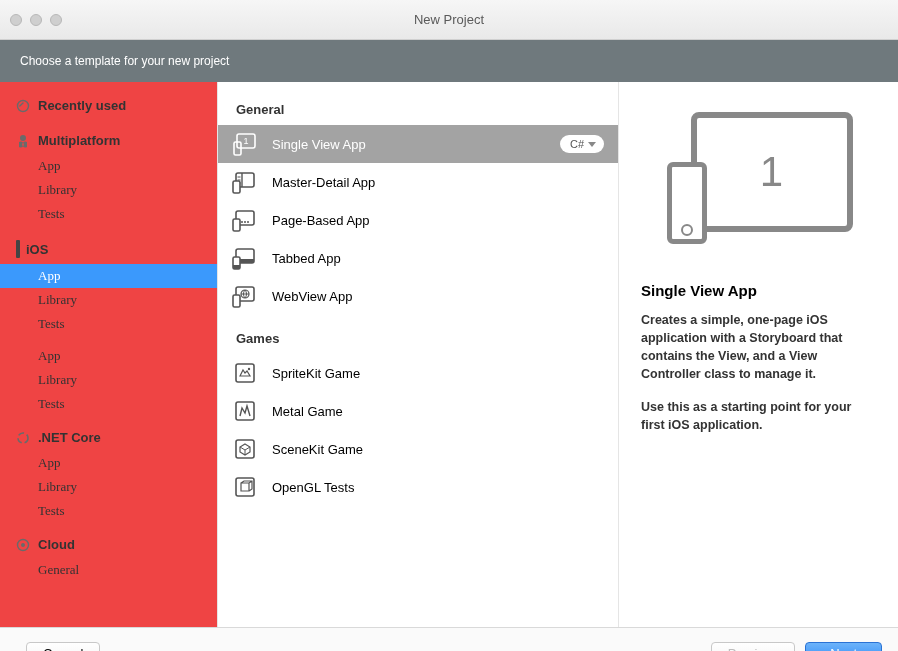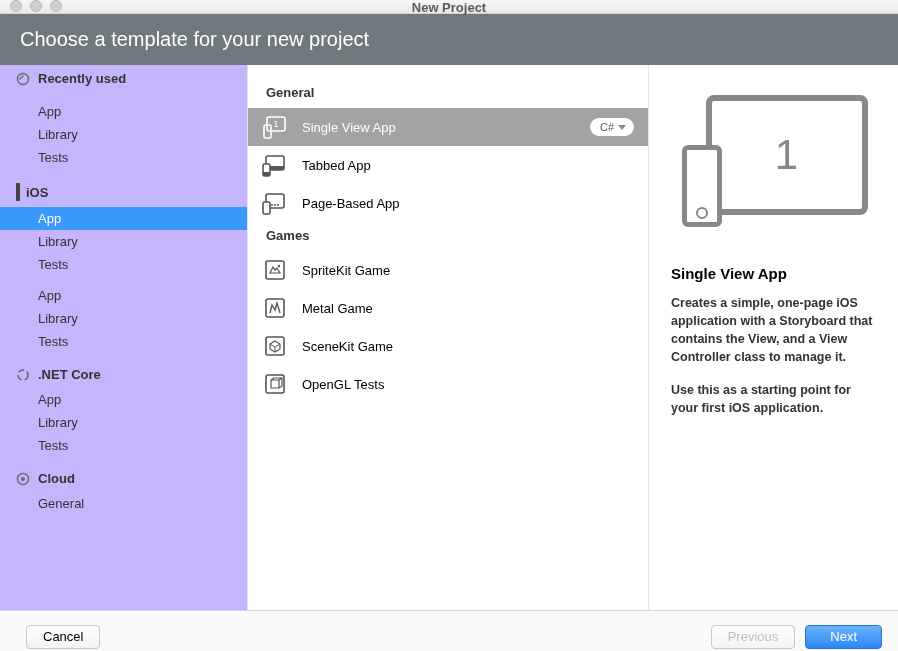--- a/index.html
+++ b/index.html
@@ -1,31 +1,31 @@
 <!DOCTYPE html>
 <html><head>
 <meta charset="utf-8">
 <style>
 * { margin: 0; padding: 0; box-sizing: border-box; font-family: -apple-system, "Helvetica Neue", Arial, sans-serif; }
 html, body { width: 898px; height: 651px; overflow: hidden; background: #fff; }
 
-.titlebar { height: 14px; background: linear-gradient(#f6f6f6,#e9e9e9); border-bottom: 1px solid #d0d0d0; display: flex; position: relative; font-weight: bold; }
+.titlebar { height: 40px; background: linear-gradient(#f6f6f6,#e9e9e9); border-bottom: 1px solid #d0d0d0; display: flex; align-items: center; position: relative; }
 .traffic { display: flex; gap: 8px; padding-left: 10px; }
 .tl { width: 12px; height: 12px; border-radius: 50%; background: #cfcfcf; border: 1px solid #b8b8b8; }
 .titlebar-title { position: absolute; left: 0; right: 0; text-align: center; font-size: 13px; color: #5a5a5a; }
 
-.banner { background: #6f797d; color: #fff; padding: 14px 20px; font-size: 20px; font-weight: 300; }
+.banner { background: #6f797d; color: #fff; padding: 14px 20px; font-size: 12px; font-weight: 300; }
 
 .body { display: flex; height: 545px; }
 
-.sidebar { width: 248px; background: #c4b5fd; border-right: 1px solid #e5e5e5; overflow-y: auto; }
+.sidebar { width: 218px; background: #ef4444; border-right: 1px solid #e5e5e5; overflow-y: auto; padding-top: 10px; }
 .sb-group { margin-bottom: 8px; }
 .sb-head { display: flex; align-items: center; gap: 8px; padding: 6px 16px; font-size: 13px; font-weight: 600; color: #333; }
 .sb-head .ic { width: 14px; height: 14px; color: #6a6a6a; flex: 0 0 14px; display:flex; align-items:center; justify-content:center; }
-.sb-item { padding: 4px 16px 4px 38px; font-size: 13px; color: #333; cursor: default; }
+.sb-item { padding: 4px 16px 4px 38px; font-size: 13px; color: #333; cursor: default; font-family: Liberation Serif, serif; }
 .sb-item.sel { background: #3b99fc; color: #fff; }
 .side-accent { width: 4px; height: 18px; background: #444; border-radius: 1px; display:inline-block; margin-right:-2px; }
 
 .mid { width: 401px; border-right: 1px solid #e5e5e5; padding-top: 14px; }
 .mid-section-title { font-size: 13px; font-weight: 600; color: #333; padding: 6px 18px 8px; }
 .tmpl { display: flex; align-items: center; gap: 14px; padding: 6px 14px; }
 .tmpl.sel { background: #a3a3a3; color: #fff; }
 .tmpl .ticon { width: 26px; height: 26px; flex: 0 0 26px; display: flex; align-items: center; justify-content: center; }
 .tmpl .tlabel { font-size: 13px; flex: 1; }
 .lang-pill { background: #fff; color: #555; border-radius: 10px; height: 18px; padding: 0 8px 0 10px; font-size: 11px; display: flex; align-items: center; gap: 4px; }
@@ -71,20 +71,28 @@
           <svg width="14" height="14" viewBox="0 0 14 14">
               <circle cx="7" cy="7" r="5.5" fill="none" stroke="#6a6a6a" stroke-width="1.4"></circle>
               <path d="M7 4 L3.8 7" stroke="#6a6a6a" stroke-width="1.4" fill="none" stroke-linecap="round"></path>
             </svg>
         </span>
         <span>Recently used</span>
       </div>
     </div>
 
     <div class="sb-group">
+      <div class="sb-head">
+        <span class="ic">
+          <svg width="14" height="14" viewBox="0 0 14 14">
+              <path d="M7 1a3 3 0 0 1 0 6 3 3 0 0 1 0-6zM3 8a3 3 0 1 1 0 5zM11 8a3 3 0 1 0 0 5z" fill="#6a6a6a"></path>
+            </svg>
+        </span>
+        <span>Multiplatform</span>
+      </div>
       <div class="sb-item">App</div>
       <div class="sb-item">Library</div>
       <div class="sb-item">Tests</div>
     </div>
 
     <div class="sb-group">
       <div class="sb-head">
         <span class="side-accent"></span>
         <span>iOS</span>
       </div>
@@ -138,48 +146,72 @@
             <rect x="2" y="11" width="7" height="13" rx="1.5" fill="none" stroke="#fff" stroke-width="1.6"></rect>
           </svg>
       </span>
       <span class="tlabel">Single View App</span>
       <span class="lang-pill">
         <span>C#</span>
         <span class="caret"></span>
       </span>
     </div>
 
-
-    <div class="tmpl">
-      <span class="ticon">
-        <svg width="26" height="26" viewBox="0 0 26 26">
-            <rect x="4" y="4" width="18" height="14" rx="2" fill="none" stroke="#555" stroke-width="1.6"></rect>
-            <rect x="4" y="14" width="18" height="4" fill="#555"></rect>
-            <rect x="1" y="12" width="7" height="12" rx="1.5" fill="#fff" stroke="#555" stroke-width="1.6"></rect>
-            <rect x="1" y="20" width="7" height="4" fill="#555"></rect>
-          </svg>
-      </span>
-      <span class="tlabel">Tabbed App</span>
+    <div class="tmpl">
+      <span class="ticon">
+        <svg width="26" height="26" viewBox="0 0 26 26">
+            <rect x="4" y="4" width="18" height="14" rx="2" fill="none" stroke="#555" stroke-width="1.6"></rect>
+            <line x1="10" y1="4" x2="10" y2="18" stroke="#555" stroke-width="1.4"></line>
+            <line x1="5.5" y1="8" x2="8.5" y2="8" stroke="#555"></line>
+            <line x1="5.5" y1="11" x2="8.5" y2="11" stroke="#555"></line>
+            <line x1="5.5" y1="14" x2="8.5" y2="14" stroke="#555"></line>
+            <rect x="1" y="12" width="7" height="12" rx="1.5" fill="#fff" stroke="#555" stroke-width="1.6"></rect>
+          </svg>
+      </span>
+      <span class="tlabel">Master-Detail App</span>
     </div>
 
     <div class="tmpl">
       <span class="ticon">
         <svg width="26" height="26" viewBox="0 0 26 26">
             <rect x="4" y="4" width="18" height="14" rx="2" fill="none" stroke="#555" stroke-width="1.6"></rect>
             <circle cx="10" cy="15" r="1" fill="#555"></circle>
             <circle cx="13" cy="15" r="1" fill="#555"></circle>
             <circle cx="16" cy="15" r="1" fill="#555"></circle>
             <rect x="1" y="12" width="7" height="12" rx="1.5" fill="#fff" stroke="#555" stroke-width="1.6"></rect>
           </svg>
       </span>
       <span class="tlabel">Page-Based App</span>
     </div>
 
-
-    <div class="mid-section-title" style="">Games</div>
+    <div class="tmpl">
+      <span class="ticon">
+        <svg width="26" height="26" viewBox="0 0 26 26">
+            <rect x="4" y="4" width="18" height="14" rx="2" fill="none" stroke="#555" stroke-width="1.6"></rect>
+            <rect x="4" y="14" width="18" height="4" fill="#555"></rect>
+            <rect x="1" y="12" width="7" height="12" rx="1.5" fill="#fff" stroke="#555" stroke-width="1.6"></rect>
+            <rect x="1" y="20" width="7" height="4" fill="#555"></rect>
+          </svg>
+      </span>
+      <span class="tlabel">Tabbed App</span>
+    </div>
+
+    <div class="tmpl">
+      <span class="ticon">
+        <svg width="26" height="26" viewBox="0 0 26 26">
+            <rect x="4" y="4" width="18" height="14" rx="2" fill="none" stroke="#555" stroke-width="1.6"></rect>
+            <circle cx="13" cy="11" r="4" fill="none" stroke="#555" stroke-width="1.2"></circle>
+            <path d="M9 11h8M13 7c2 2 2 6 0 8M13 7c-2 2-2 6 0 8" fill="none" stroke="#555"></path>
+            <rect x="1" y="12" width="7" height="12" rx="1.5" fill="#fff" stroke="#555" stroke-width="1.6"></rect>
+          </svg>
+      </span>
+      <span class="tlabel">WebView App</span>
+    </div>
+
+    <div class="mid-section-title" style="margin-top:10px">Games</div>
 
     <div class="tmpl">
       <span class="ticon">
         <svg width="26" height="26" viewBox="0 0 26 26">
             <rect x="4" y="4" width="18" height="18" rx="2" fill="none" stroke="#555" stroke-width="1.6"></rect>
             <path d="M8 16l3-6 2 3 2-2 3 5z" fill="none" stroke="#555" stroke-width="1.2"></path>
             <circle cx="17" cy="9" r="1.2" fill="#555"></circle>
           </svg>
       </span>
       <span class="tlabel">SpriteKit Game</span>

